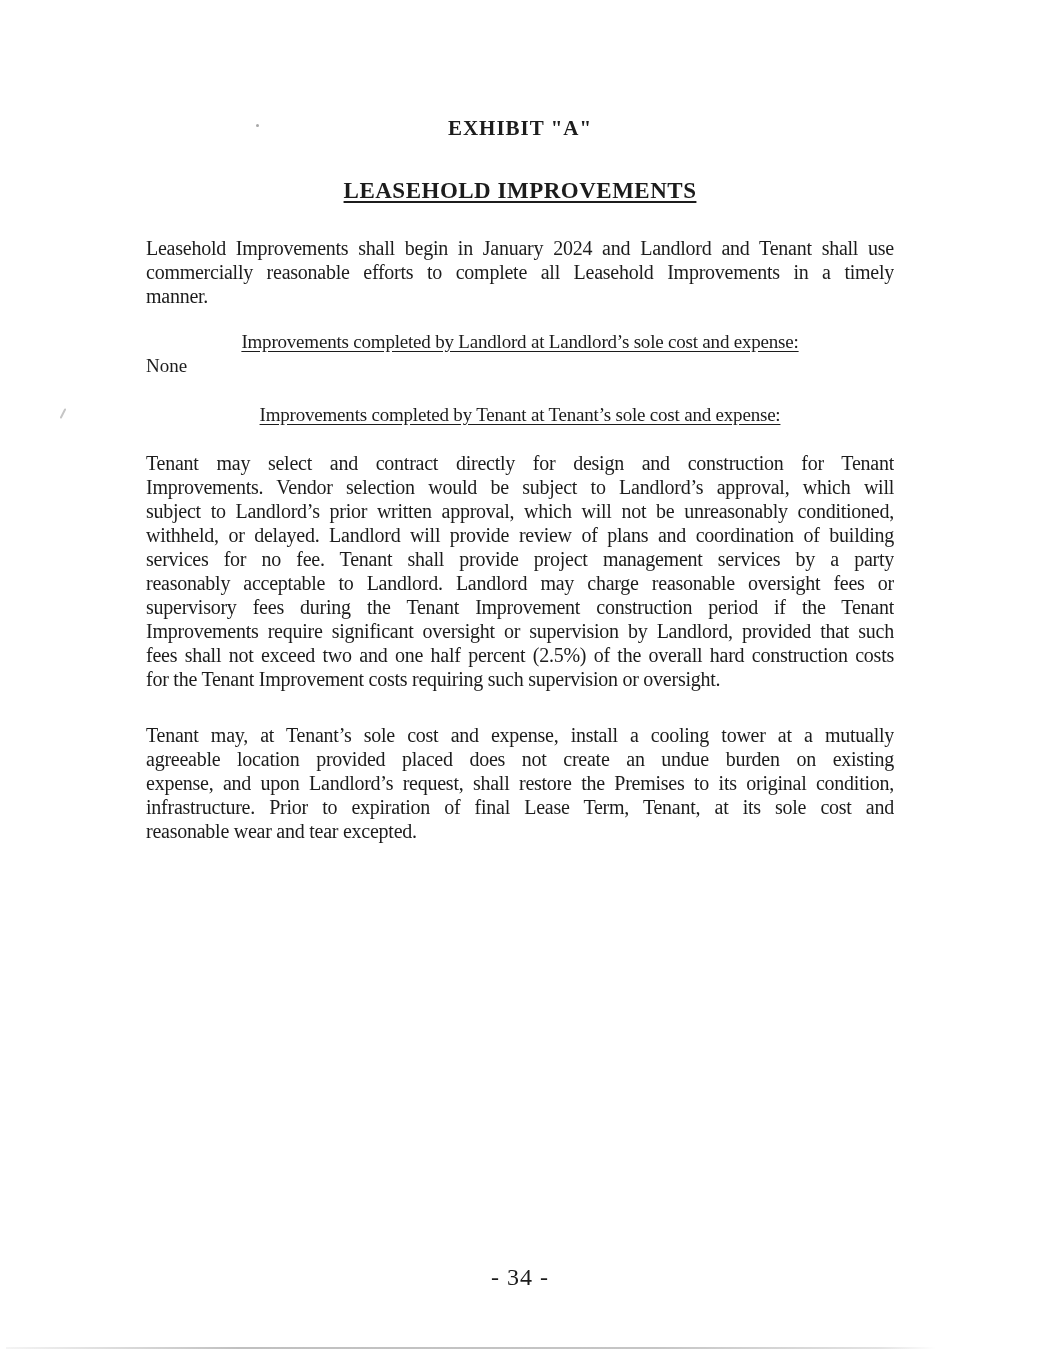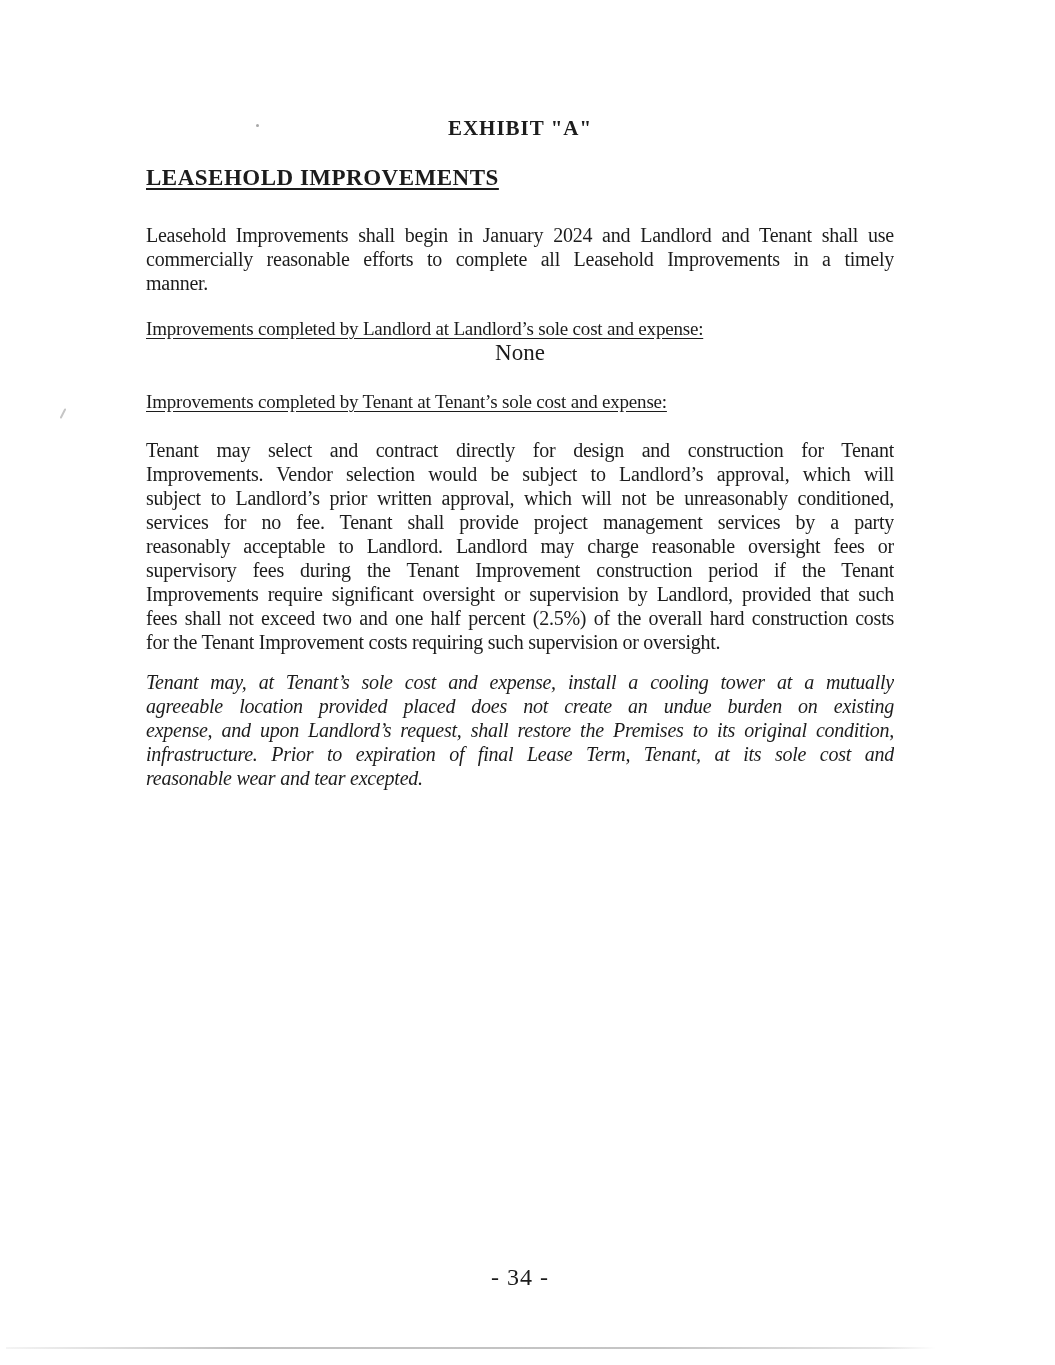--- a/index.html
+++ b/index.html
@@ -19,21 +19,22 @@
     width: 748px;
   }
   .exhibit-label {
     margin-top: 116px;
     text-align: center;
     font-weight: bold;
     font-size: 21px;
     letter-spacing: 1px;
   }
   .doc-title {
-    margin-top: 24px;
+    margin-top: 37px;
+    text-align: center;
     font-weight: bold;
     font-size: 23px;
     letter-spacing: 0.5px;
     text-decoration: underline;
     text-underline-offset: 3px;
   }
   .para { font-size: 20px; }
   .para .line {
     line-height: 24px;
     height: 24px;
@@ -47,30 +48,30 @@
   
   .para .line { white-space: normal; }
   .para .line.last { text-align-last: left; }
   .para.intro { margin-top: 32px; }
   .section-heading {
     font-size: 19px;
     line-height: 24px;
     letter-spacing: -0.2px;
     text-decoration: underline;
     text-underline-offset: 3px;
+    text-align: center;
   }
   .section-heading.h1 { margin-top: 22px; }
   .section-heading.h2 { margin-top: 25px; }
   .section-body {
-    font-size: 23px;
+    font-size: 19px;
     line-height: 24px;
-    text-align: center;
   }
   .para.p2 { margin-top: 24px; }
-  .para.p3 { margin-top: 16px; font-style: italic; }
+  .para.p3 { margin-top: 32px; }
   .page-number {
     position: absolute;
     left: 146px;
     top: 1264px;
     width: 748px;
     text-align: center;
     font-size: 24px;
     letter-spacing: 1px;
   }
   .artifact-dot {
@@ -130,20 +131,21 @@
     <div class="section-heading h1">Improvements completed by Landlord at Landlord’s sole cost and expense:</div>
 
     <div class="section-body">None</div>
 
     <div class="section-heading h2">Improvements completed by Tenant at Tenant’s sole cost and expense:</div>
 
     <div class="para p2">
         <div class="line">Tenant may select and contract directly for design and construction for Tenant</div>
         <div class="line">Improvements. Vendor selection would be subject to Landlord’s approval, which will</div>
         <div class="line">subject to Landlord’s prior written approval, which will not be unreasonably conditioned,</div>
+        <div class="line">withheld, or delayed. Landlord will provide review of plans and coordination of building</div>
         <div class="line">services for no fee. Tenant shall provide project management services by a party</div>
         <div class="line">reasonably acceptable to Landlord. Landlord may charge reasonable oversight fees or</div>
         <div class="line">supervisory fees during the Tenant Improvement construction period if the Tenant</div>
         <div class="line">Improvements require significant oversight or supervision by Landlord, provided that such</div>
         <div class="line">fees shall not exceed two and one half percent (2.5%) of the overall hard construction costs</div>
         <div class="line last">for the Tenant Improvement costs requiring such supervision or oversight.</div>
       </div>
 
     <div class="para p3">
         <div class="line">Tenant may, at Tenant’s sole cost and expense, install a cooling tower at a mutually</div>

